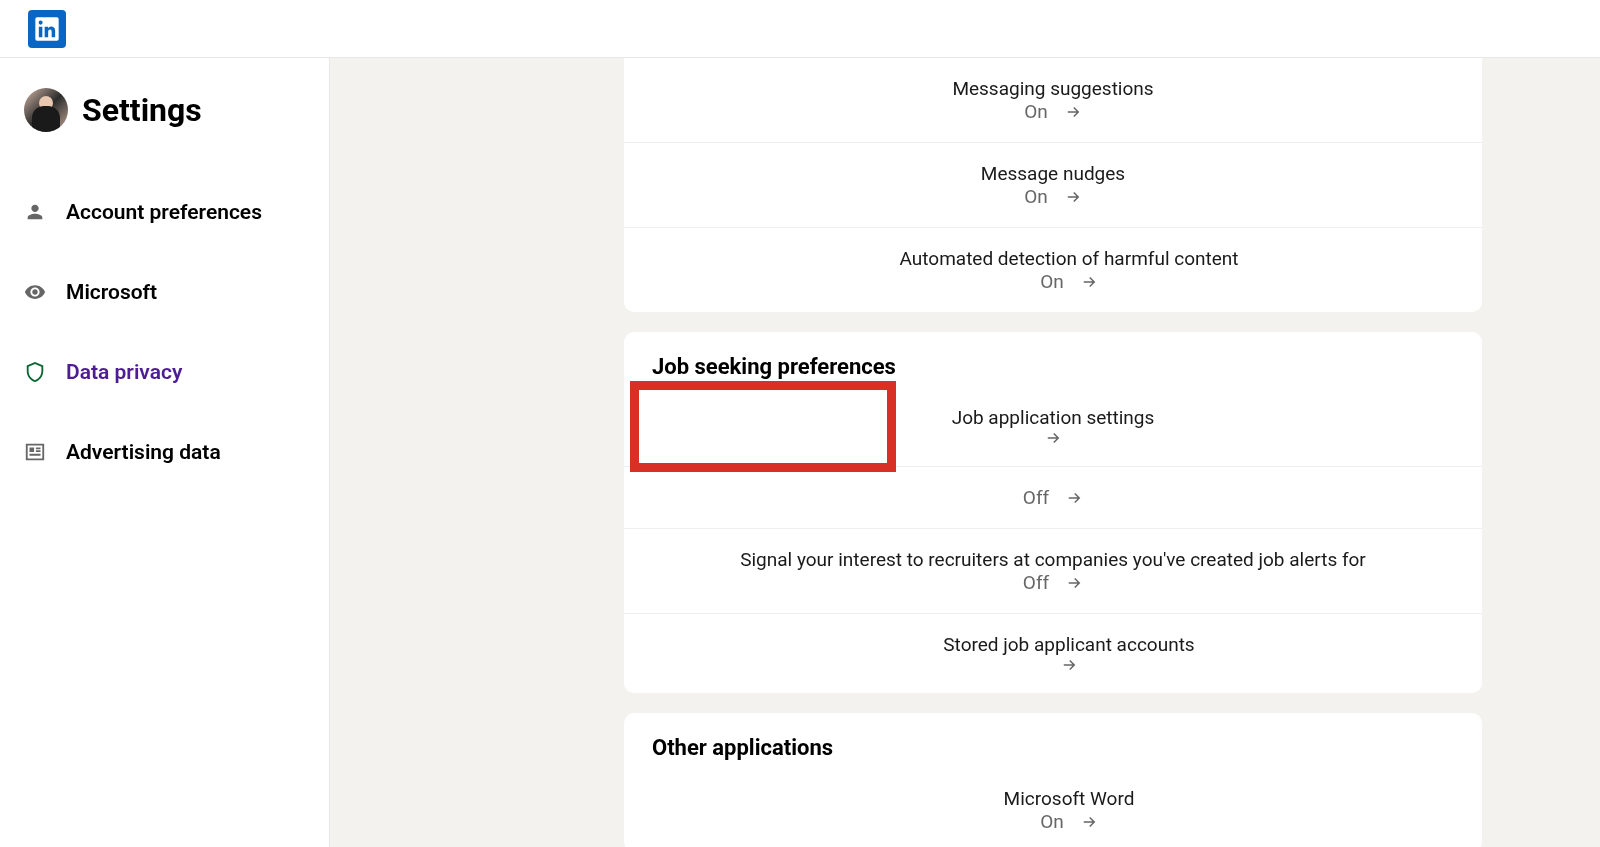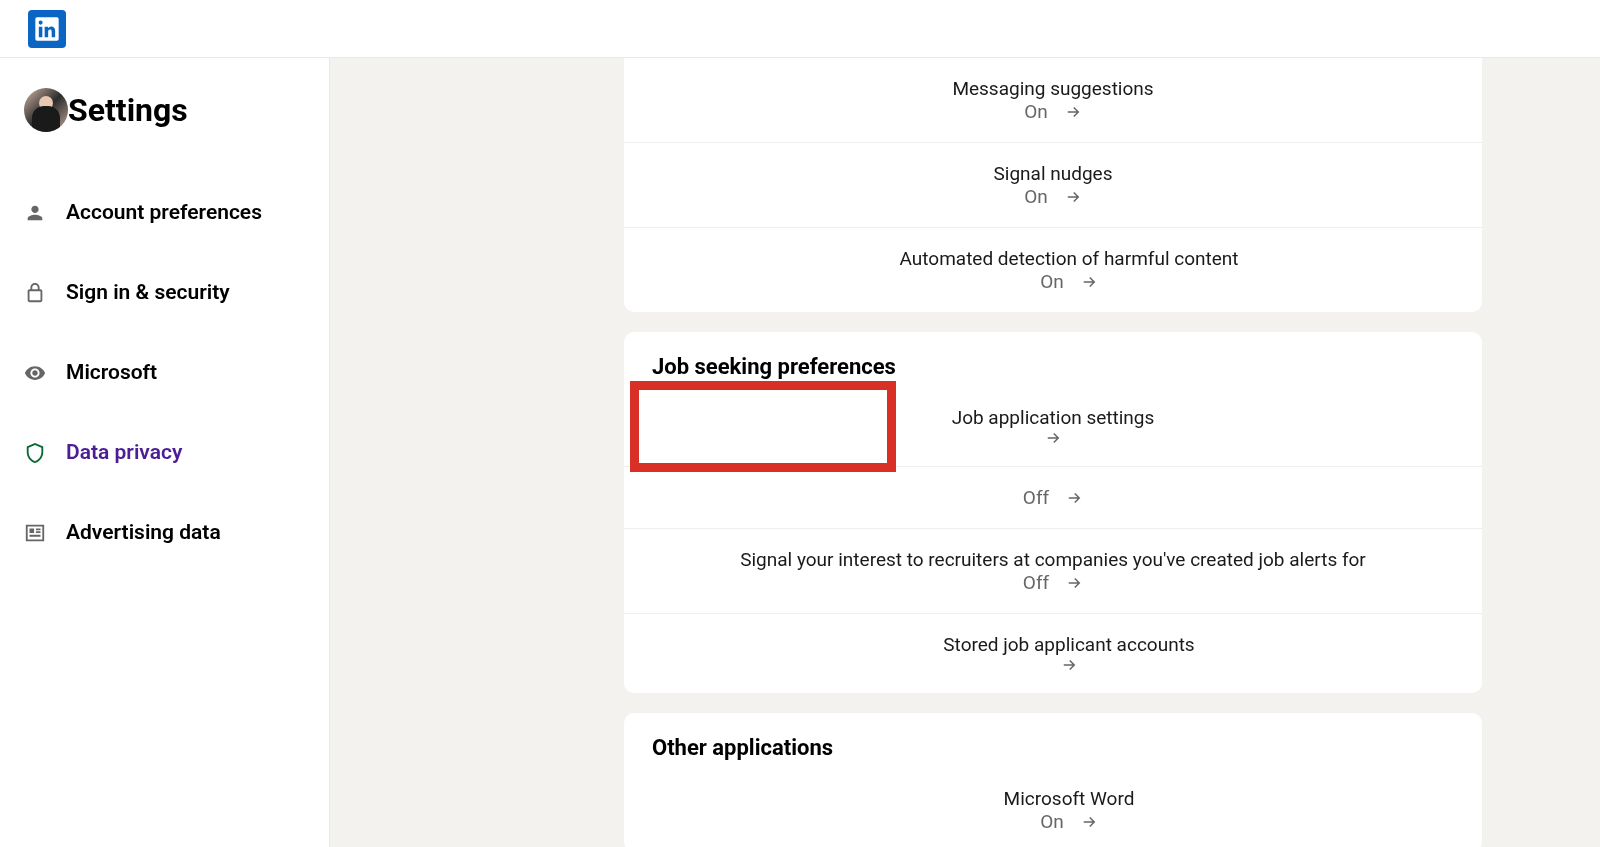--- a/index.html
+++ b/index.html
@@ -41,20 +41,21 @@
     .sidebar {
       width: 330px;
       min-width: 330px;
       padding: 30px 0 0 24px;
       border-right: 1px solid #e8e8e8;
       background: #fff;
     }
     .sidebar-header {
       display: flex;
       align-items: center;
+      gap: 14px;
       margin-bottom: 40px;
     }
     .avatar {
       width: 44px;
       height: 44px;
       border-radius: 50%;
       background: linear-gradient(135deg, #d4b8a8 0%, #2c2c2c 50%, #c4a898 100%);
       position: relative;
       overflow: hidden;
     }
@@ -79,21 +80,21 @@
       height: 30px;
       border-radius: 12px 12px 0 0;
       background: #1a1a1a;
     }
     .settings-title {
       font-size: 32px;
       font-weight: 700;
     }
     .nav-item {
       display: flex;
-      align-items: flex-end;
+      align-items: center;
       gap: 20px;
       padding: 28px 0;
       cursor: pointer;
     }
     .nav-icon {
       width: 22px;
       height: 22px;
       display: flex;
       align-items: center;
       justify-content: center;
@@ -213,28 +214,20 @@
 
     <div class="nav-item">
       <div class="nav-icon">
         <svg viewBox="0 0 24 24">
             <path d="M12 12c2.21 0 4-1.79 4-4s-1.79-4-4-4-4 1.79-4 4 1.79 4 4 4zm0 2c-2.67 0-8 1.34-8 4v2h16v-2c0-2.66-5.33-4-8-4z"></path>
           </svg>
       </div>
       <div class="nav-label">Account preferences</div>
     </div>
 
-    <div class="nav-item">
-      <div class="nav-icon">
-        <svg viewBox="0 0 24 24">
-            <path d="M18 8h-1V6c0-2.76-2.24-5-5-5S7 3.24 7 6v2H6c-1.1 0-2 .9-2 2v10c0 1.1.9 2 2 2h12c1.1 0 2-.9 2-2V10c0-1.1-.9-2-2-2zM9 6c0-1.66 1.34-3 3-3s3 1.34 3 3v2H9V6zm9 14H6V10h12v10z"></path>
-          </svg>
-      </div>
-      <div class="nav-label">Sign in &amp; security</div>
-    </div>
 
     <div class="nav-item">
       <div class="nav-icon">
         <svg viewBox="0 0 24 24">
             <path d="M12 4.5C7 4.5 2.73 7.61 1 12c1.73 4.39 6 7.5 11 7.5s9.27-3.11 11-7.5c-1.73-4.39-6-7.5-11-7.5zM12 17c-2.76 0-5-2.24-5-5s2.24-5 5-5 5 2.24 5 5-2.24 5-5 5zm0-8c-1.66 0-3 1.34-3 3s1.34 3 3 3 3-1.34 3-3-1.34-3-3-3z"></path>
           </svg>
       </div>
       <div class="nav-label">Microsoft</div>
     </div>
 
@@ -267,21 +260,21 @@
           <div class="row-right">
             <div class="row-value">On</div>
             <div class="arrow-icon">
                 <svg viewBox="0 0 24 24">
                   <path d="M5 12h14M13 6l6 6-6 6"></path>
                 </svg>
               </div>
           </div>
         </div>
         <div class="row">
-          <div class="row-label">Signal nudges</div>
+          <div class="row-label">Message nudges</div>
           <div class="row-right">
             <div class="row-value">On</div>
             <div class="arrow-icon">
                 <svg viewBox="0 0 24 24">
                   <path d="M5 12h14M13 6l6 6-6 6"></path>
                 </svg>
               </div>
           </div>
         </div>
         <div class="row">

